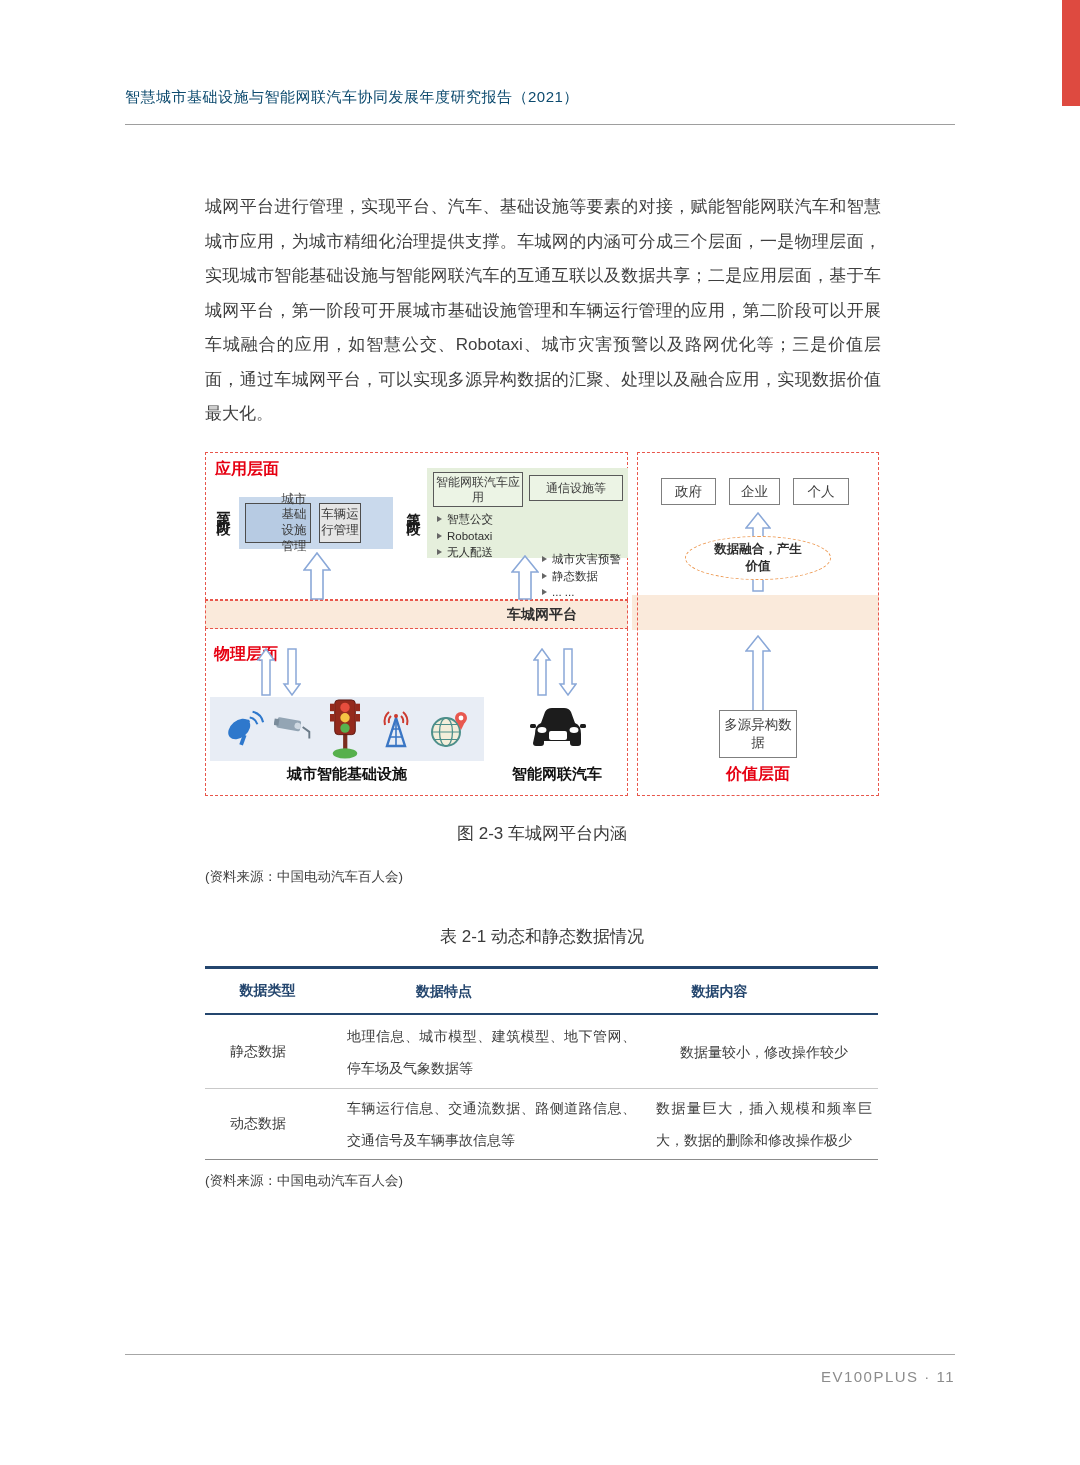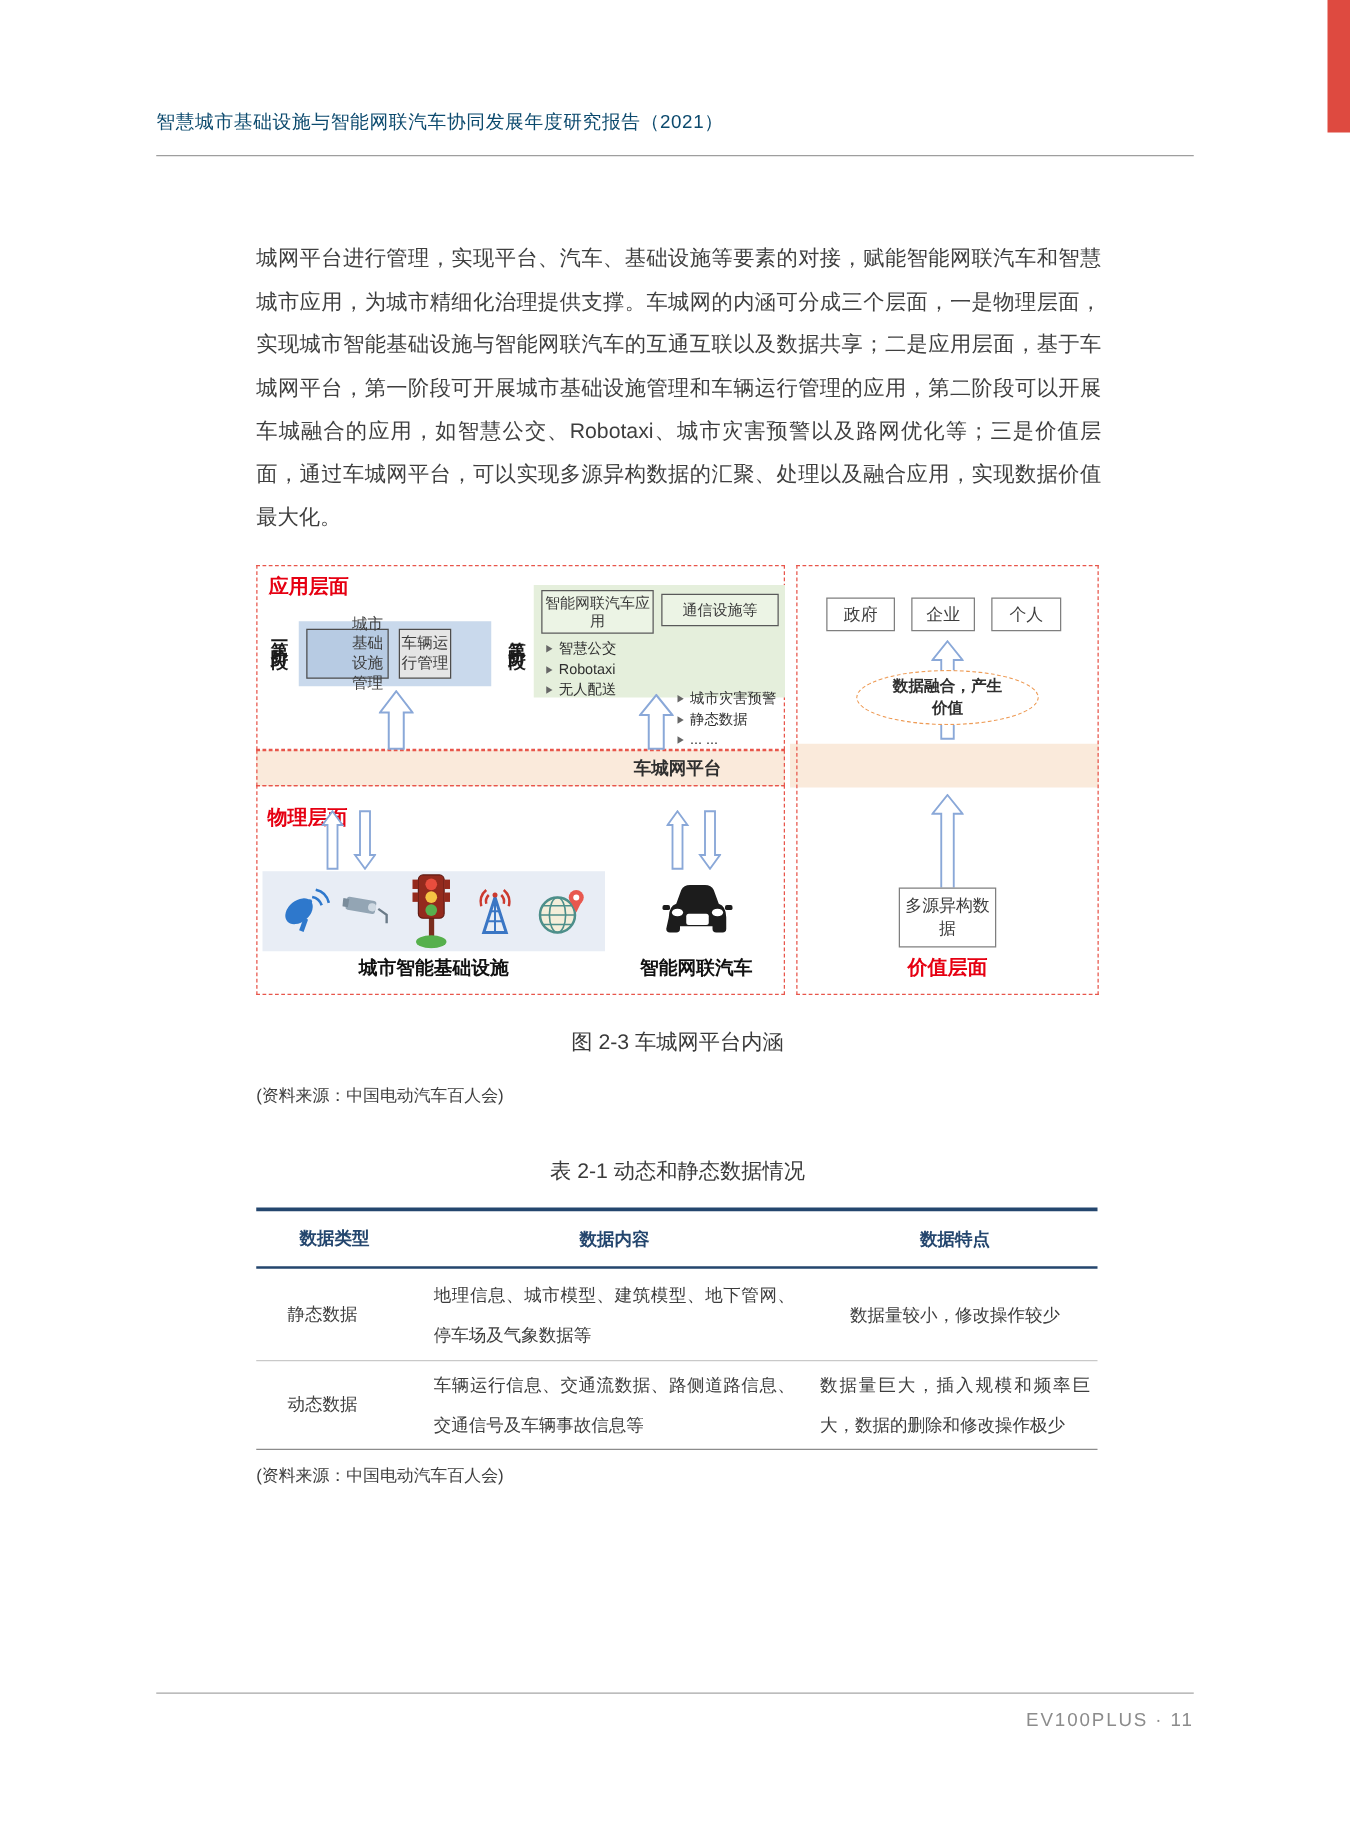--- a/index.html
+++ b/index.html
@@ -228,22 +228,22 @@
   </div>
 
   <div class="fig-caption">图 2-3  车城网平台内涵</div>
   <div class="fig-source">(资料来源：中国电动汽车百人会)</div>
 
   <div class="tbl-title">表 2-1  动态和静态数据情况</div>
 
   <div class="tbl">
     <div class="tbl-head">
       <div class="c c1">数据类型</div>
+      <div class="c c3">数据特点</div>
       <div class="c c2" style="text-align:center;">数据内容</div>
-      <div class="c c3">数据特点</div>
     </div>
     <div class="tbl-row r1">
       <div class="c1">静态数据</div>
       <div class="c2">地理信息、城市模型、建筑模型、地下管网、停车场及气象数据等</div>
       <div class="c3">数据量较小，修改操作较少</div>
     </div>
     <div class="tbl-row r2">
       <div class="c1">动态数据</div>
       <div class="c2">车辆运行信息、交通流数据、路侧道路信息、交通信号及车辆事故信息等</div>
       <div class="c3" style="text-align:justify;padding:0 6px;">数据量巨大，插入规模和频率巨大，数据的删除和修改操作极少</div>

